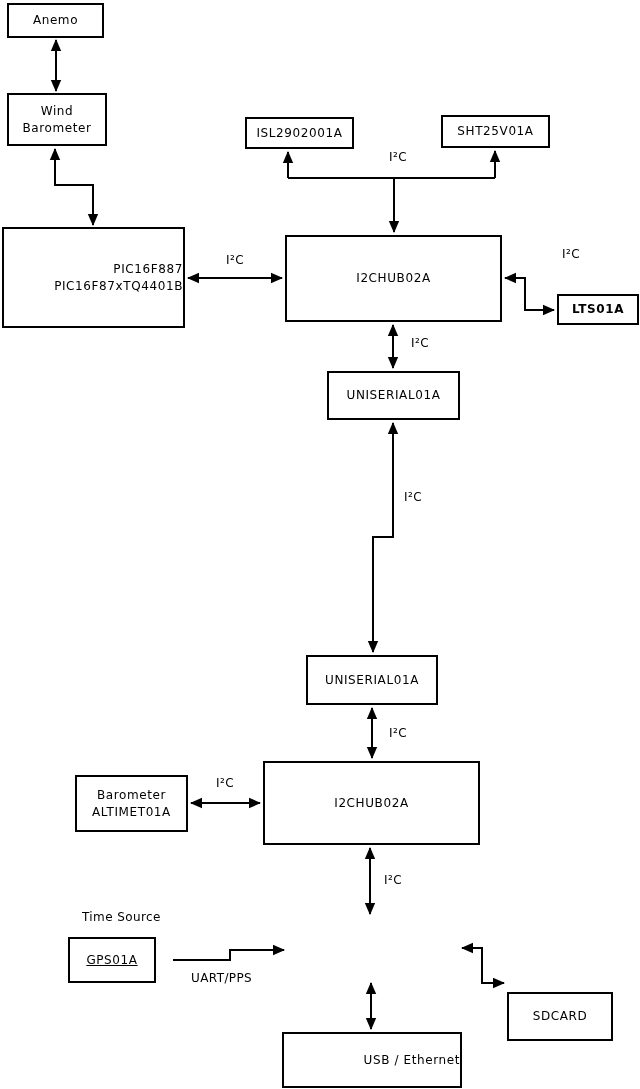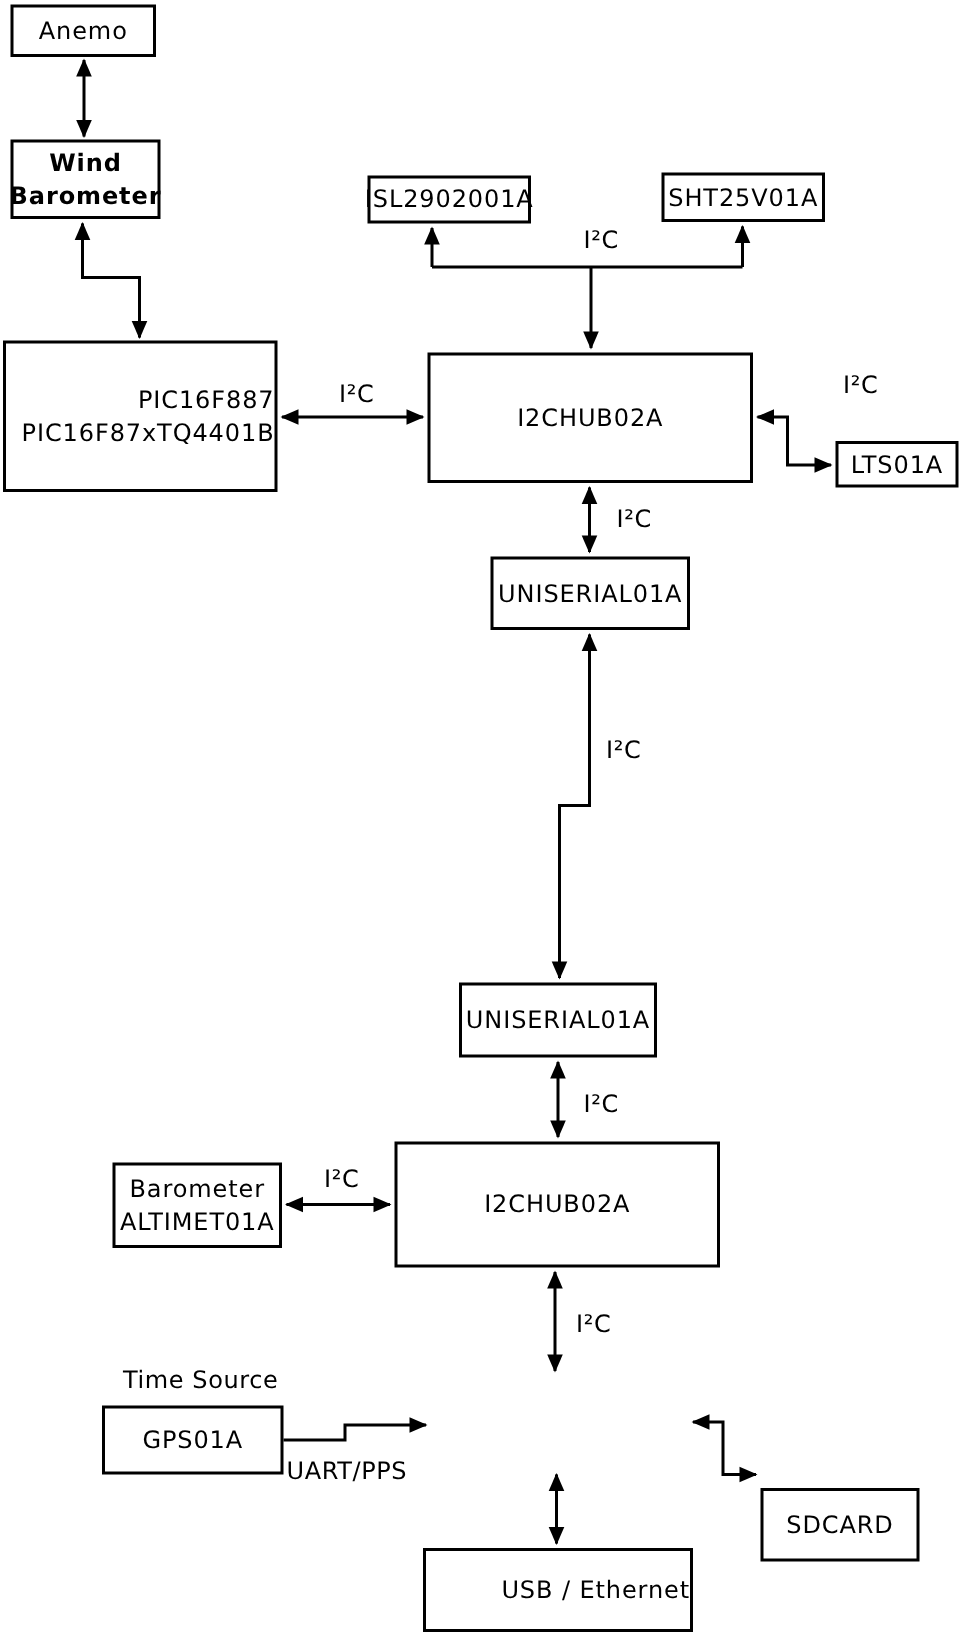--- a/index.html
+++ b/index.html
@@ -31,28 +31,28 @@
   .node {
     position: absolute;
     box-sizing: border-box;
     border: 2px solid var(--line-color, #000000);
     background: var(--box-fill, #ffffff);
     display: flex;
     flex-direction: column;
     align-items: center;
     justify-content: center;
     text-align: center;
-    font-size: 16px;
+    font-size: 12px;
     letter-spacing: 0.6px;
     line-height: 1.35;
     white-space: nowrap;
   }
   .edge-label {
     position: absolute;
-    font-size: 16px;
+    font-size: 12px;
     letter-spacing: 0.4px;
     line-height: 1.2;
     white-space: nowrap;
     text-align: right;
   }
 </style>
 </head>
 <body>
 
 <div class="canvas">
@@ -91,21 +91,21 @@
 
     <path class="conn" d="M 462,948 L 482,948 L 482,983 L 504,983" marker-start="url(#arrow)" marker-end="url(#arrow)"></path>
 
     <path class="conn" d="M 371,983 L 371,1029" marker-start="url(#arrow)" marker-end="url(#arrow)"></path>
   </svg>
 
   <div class="node" style="left:7px; top:3px; width:97px; height:35px;">
     <span>Anemo</span>
   </div>
 
-  <div class="node" style="left:7px; top:93px; width:100px; height:53px;font-weight:bold;">
+  <div class="node" style="left:7px; top:93px; width:100px; height:53px;">
     <span>Wind</span>
     <span>Barometer</span>
   </div>
 
   <div class="node" style="left:2px; top:227px; width:183px; height:101px;align-items:flex-end;">
     <span>PIC16F887</span>
     <span>PIC16F87xTQ4401B</span>
   </div>
 
   <div class="node" style="left:234px; top:117px; width:109px; height:32px;margin-left:11px;">
@@ -113,21 +113,21 @@
   </div>
 
   <div class="node" style="left:441px; top:115px; width:109px; height:33px;">
     <span>SHT25V01A</span>
   </div>
 
   <div class="node" style="left:285px; top:235px; width:217px; height:87px;">
     <span>I2CHUB02A</span>
   </div>
 
-  <div class="node" style="left:557px; top:294px; width:82px; height:31px;">
+  <div class="node" style="left:557px; top:294px; width:82px; height:31px;font-weight:bold;">
     <span>LTS01A</span>
   </div>
 
   <div class="node" style="left:327px; top:371px; width:133px; height:49px;">
     <span>UNISERIAL01A</span>
   </div>
 
   <div class="node" style="left:306px; top:655px; width:132px; height:50px;">
     <span>UNISERIAL01A</span>
   </div>
@@ -135,21 +135,21 @@
   <div class="node" style="left:263px; top:761px; width:217px; height:84px;">
     <span>I2CHUB02A</span>
   </div>
 
   <div class="node" style="left:75px; top:775px; width:113px; height:57px;">
     <span>Barometer</span>
     <span>ALTIMET01A</span>
   </div>
 
 
-  <div class="node" style="left:68px; top:937px; width:121px; height:46px;">
+  <div class="node" style="left:68px; top:937px; width:88px; height:46px;text-decoration:underline;">
     <span>GPS01A</span>
   </div>
 
   <div class="node" style="left:507px; top:959px; width:106px; height:49px;margin-top:33px;">
     <span>SDCARD</span>
   </div>
 
   <div class="node" style="left:282px; top:1032px; width:180px; height:56px;align-items:flex-end;">
     <span>USB / Ethernet</span>
   </div>

